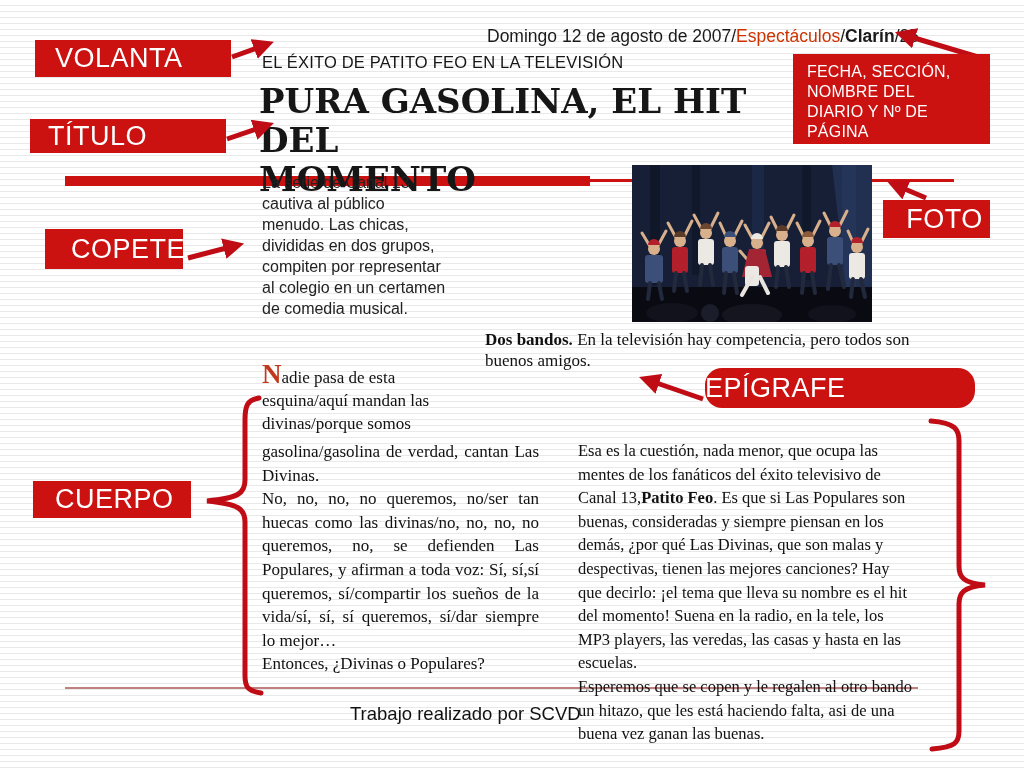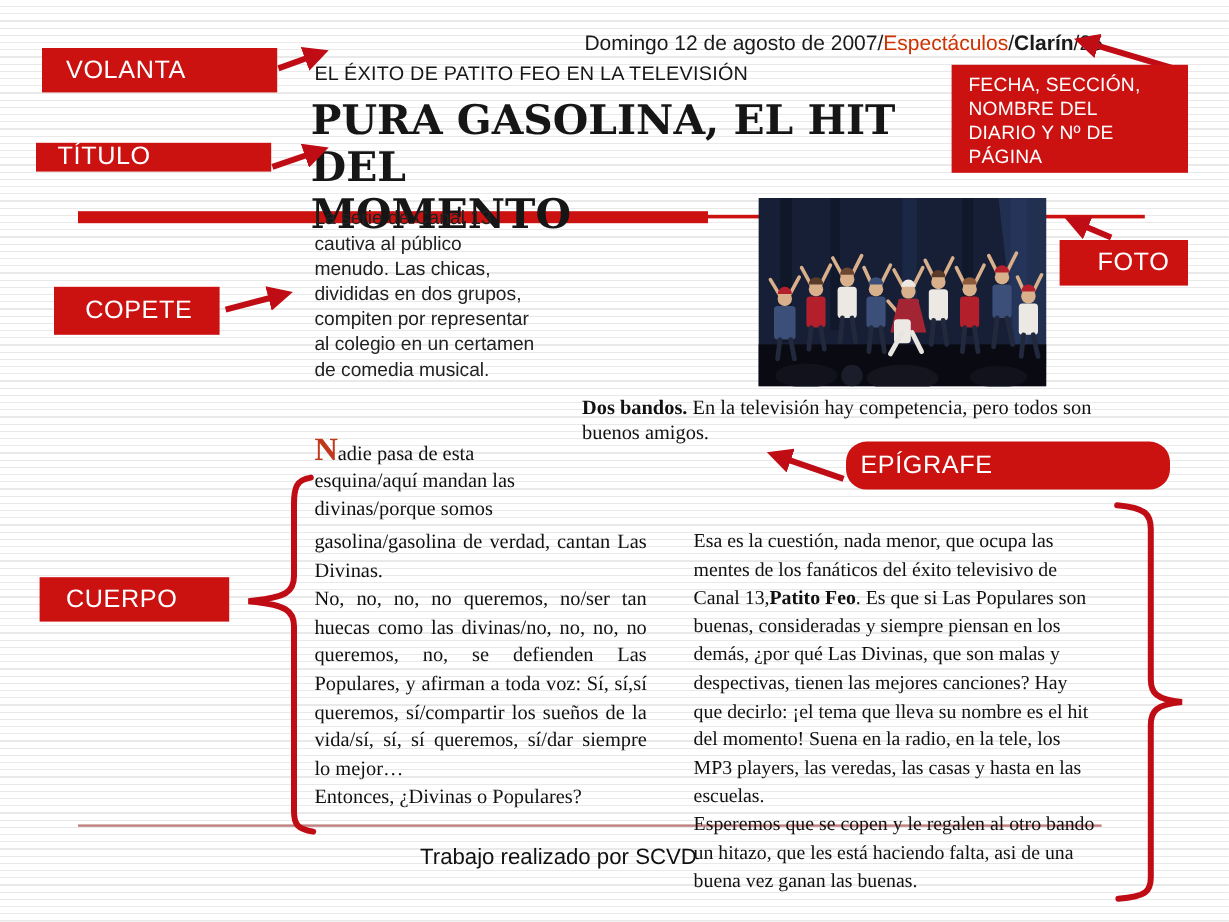--- a/index.html
+++ b/index.html
@@ -18,30 +18,30 @@
     background:repeating-linear-gradient(180deg,#ffffff 0px,#ffffff 5px,#e9e9e9 5px,#e9e9e9 6px);
   }
   .abs{position:absolute;}
   
   .redbox{
     position:absolute;
     background:var(--box_red);
     color:#fff;
     display:flex;
     align-items:center;
-    font-size:21px;
+    font-size:27px;
     letter-spacing:.5px;
     z-index:6;
   }
   .box-volanta{left:35px;top:40px;width:196px;height:37px;padding-left:20px;}
-  .box-titulo{left:30px;top:119px;width:196px;height:24px;padding-left:18px;}
-  .box-copete{left:45px;top:239px;width:138px;height:40px;padding-left:26px;}
+  .box-titulo{left:30px;top:119px;width:196px;height:34px;padding-left:18px;}
+  .box-copete{left:45px;top:229px;width:138px;height:40px;padding-left:26px;}
   .box-cuerpo{left:33px;top:481px;width:158px;height:37px;padding-left:22px;}
   .box-foto{left:883px;top:200px;width:107px;height:38px;padding-left:16px;justify-content:center;}
-  .box-epigrafe{left:705px;top:368px;width:270px;height:40px;padding-left:12px;border-radius:17px;}
+  .box-epigrafe{left:705px;top:368px;width:270px;height:40px;padding-left:0;border-radius:17px;}
   .box-fecha{
     left:793px;top:54px;width:197px;height:90px;
     font-size:16px;line-height:20px;letter-spacing:.2px;
     padding:8px 6px 0 14px;
     align-items:flex-start;
     white-space:pre-line;
   }
   
   .header{
     left:487px;top:26px;

